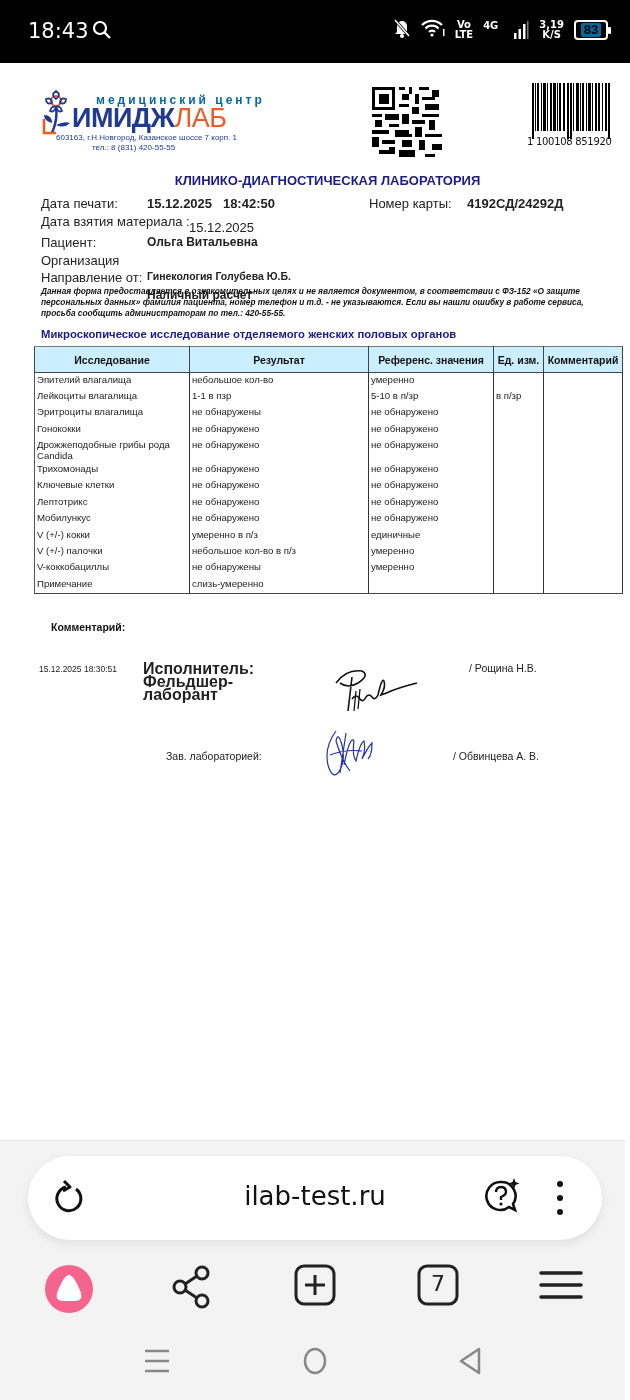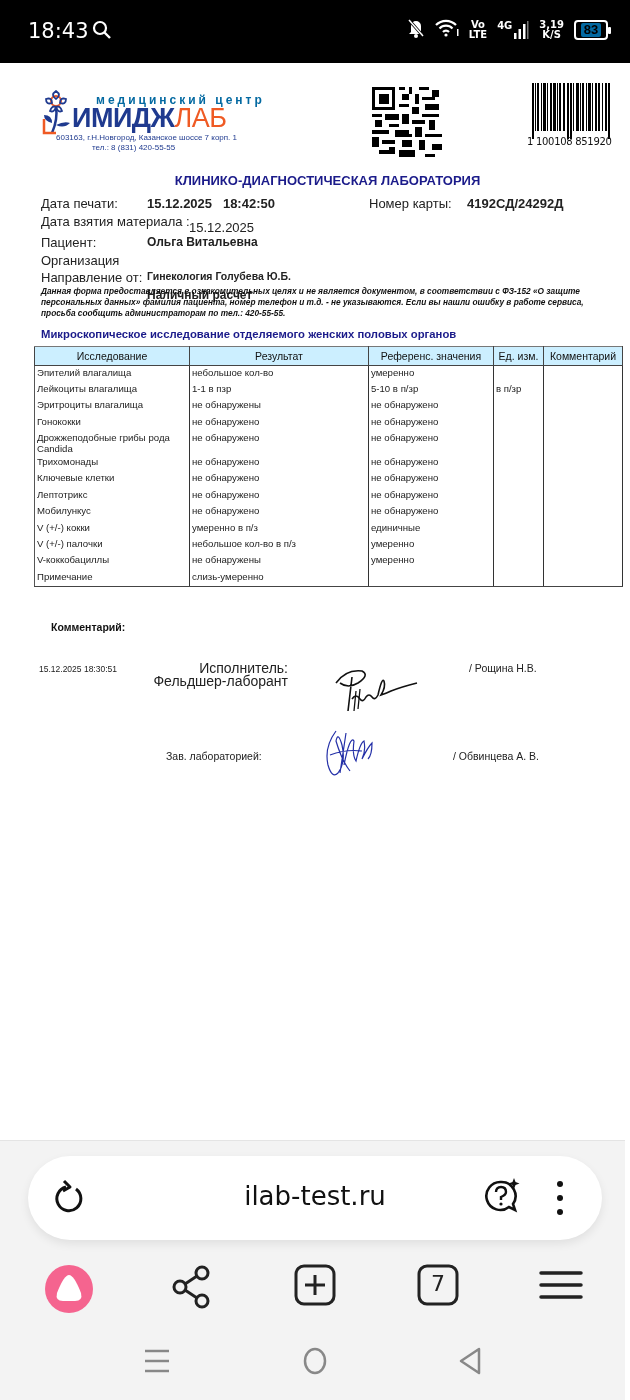--- a/index.html
+++ b/index.html
@@ -24,29 +24,29 @@
   .qr { position: absolute; left: 372px; top: 24px; width: 70px; height: 70px; }
   .barcode { position: absolute; left: 526px; top: 20px; width: 86px; height: 56px; }
   .barcode-num { position: absolute; left: 527px; top: 73px; font-size: 10px; font-family: "DejaVu Sans", sans-serif; letter-spacing: -0.3px; }
 
   .lab-title { position: absolute; left: 0; width: 630px; top: 110px; text-align: center; color: #1b1b8a; font-weight: bold; font-size: 13px; padding-left: 25px; }
   .info { position: absolute; font-size: 13px; color: #222; white-space: nowrap; }
   .disclaimer { position: absolute; left: 41px; top: 223px; width: 570px; font-size: 8.3px; font-style: italic; font-weight: bold; line-height: 11px; color: #111; }
   .section-title { position: absolute; left: 41px; top: 265px; font-size: 11.3px; font-weight: bold; color: #1b1b8a; }
 
   table.res { position: absolute; left: 34px; top: 283px; width: 588px; border-collapse: collapse; font-size: 9.6px; table-layout: fixed; }
-  table.res th { background: #ccefff; font-weight: normal; font-size: 10.5px; height: 19px; border: 1px solid #444; border-top: 1px solid #777; text-align: center; padding: 0; }
+  table.res th { background: #ccefff; font-weight: bold; font-size: 10.5px; height: 26px; border: 1px solid #444; border-top: 1px solid #777; text-align: center; padding: 0; }
   table.res td { vertical-align: top; padding: 1px 2px 0 2px; height: 16.4px; border-left: 1.2px solid #333; border-right: 1.2px solid #333; line-height: 11px; color: #222; }
   table.res tr.tall td { height: 24px; }
   table.res tr:last-child td { border-bottom: 1.5px solid #444; }
   table.res td:first-child { border-left: 1.5px solid #555; }
 
   .comment-label { position: absolute; left: 51px; top: 558px; font-weight: bold; font-size: 10.5px; }
   .ts { position: absolute; left: 39px; top: 601px; font-size: 8.5px; color: #222; }
-  .executor { position: absolute; left: 143px; top: 599px; width: 145px; text-align: right; font-size: 14px; line-height: 13px; color: #222; }
+  .executor { position: absolute; left: 143px; top: 599px; width: 145px; text-align: left; font-size: 16px; line-height: 13px; color: #222; font-weight: bold; }
   .sig1 { position: absolute; left: 330px; top: 598px; }
   .name1 { position: absolute; left: 469px; top: 599px; font-size: 10.5px; color: #222; }
   .head-label { position: absolute; left: 166px; top: 687px; font-size: 10.5px; color: #222; }
   .sig2 { position: absolute; left: 322px; top: 662px; }
   .name2 { position: absolute; left: 453px; top: 687px; font-size: 10.5px; color: #222; }
 
   .browser { position: absolute; left: 0; top: 1140px; width: 625px; height: 260px; background: #f3f3f3; border-top: 1px solid #e4e4e4; }
   .urlbar { position: absolute; left: 28px; top: 15px; width: 574px; height: 84px; background: #fff; border-radius: 42px; box-shadow: 0 4px 10px rgba(0,0,0,0.08); }
   .url-text { position: absolute; left: 0; width: 574px; top: 25px; text-align: center; font-size: 26px; color: #111; font-family: "DejaVu Sans", sans-serif; }
   .ub-reload { position: absolute; left: 22px; top: 22px; }
@@ -78,21 +78,21 @@
     <span>
       <svg width="24" height="18" viewBox="0 0 24 18">
           <path d="M1 6 a14 14 0 0 1 20 0" fill="none" stroke="#fff" stroke-width="2.2"></path>
           <path d="M4.5 9.5 a9 9 0 0 1 13 0" fill="none" stroke="#fff" stroke-width="2.2"></path>
           <path d="M8 13 a4 4 0 0 1 6 0" fill="none" stroke="#fff" stroke-width="2.2"></path>
           <circle cx="11" cy="16" r="1.6" fill="#fff"></circle>
           <rect x="22" y="10" width="1.5" height="7" fill="#fff"></rect>
         </svg>
     </span>
     <span class="sb-small"><span>Vo</span><br><span>LTE</span></span>
-    <span style="display:flex;align-items:center;gap:1px;">
+    <span style="display:flex;align-items:center;gap:15px;">
       <span class="sb-small" style="align-self:flex-start;">4G</span>
       <svg width="16" height="18" viewBox="0 0 16 18">
           <rect x="1" y="12" width="2.5" height="6" fill="#fff"></rect>
           <rect x="5.5" y="8" width="2.5" height="10" fill="#fff"></rect>
           <rect x="10" y="3" width="2.5" height="15" fill="#fff"></rect>
           <rect x="14" y="0" width="1.5" height="18" fill="#777"></rect>
         </svg>
     </span>
     <span class="sb-small"><span>3,19</span><br><span>K/S</span></span>
     <span class="battery">

